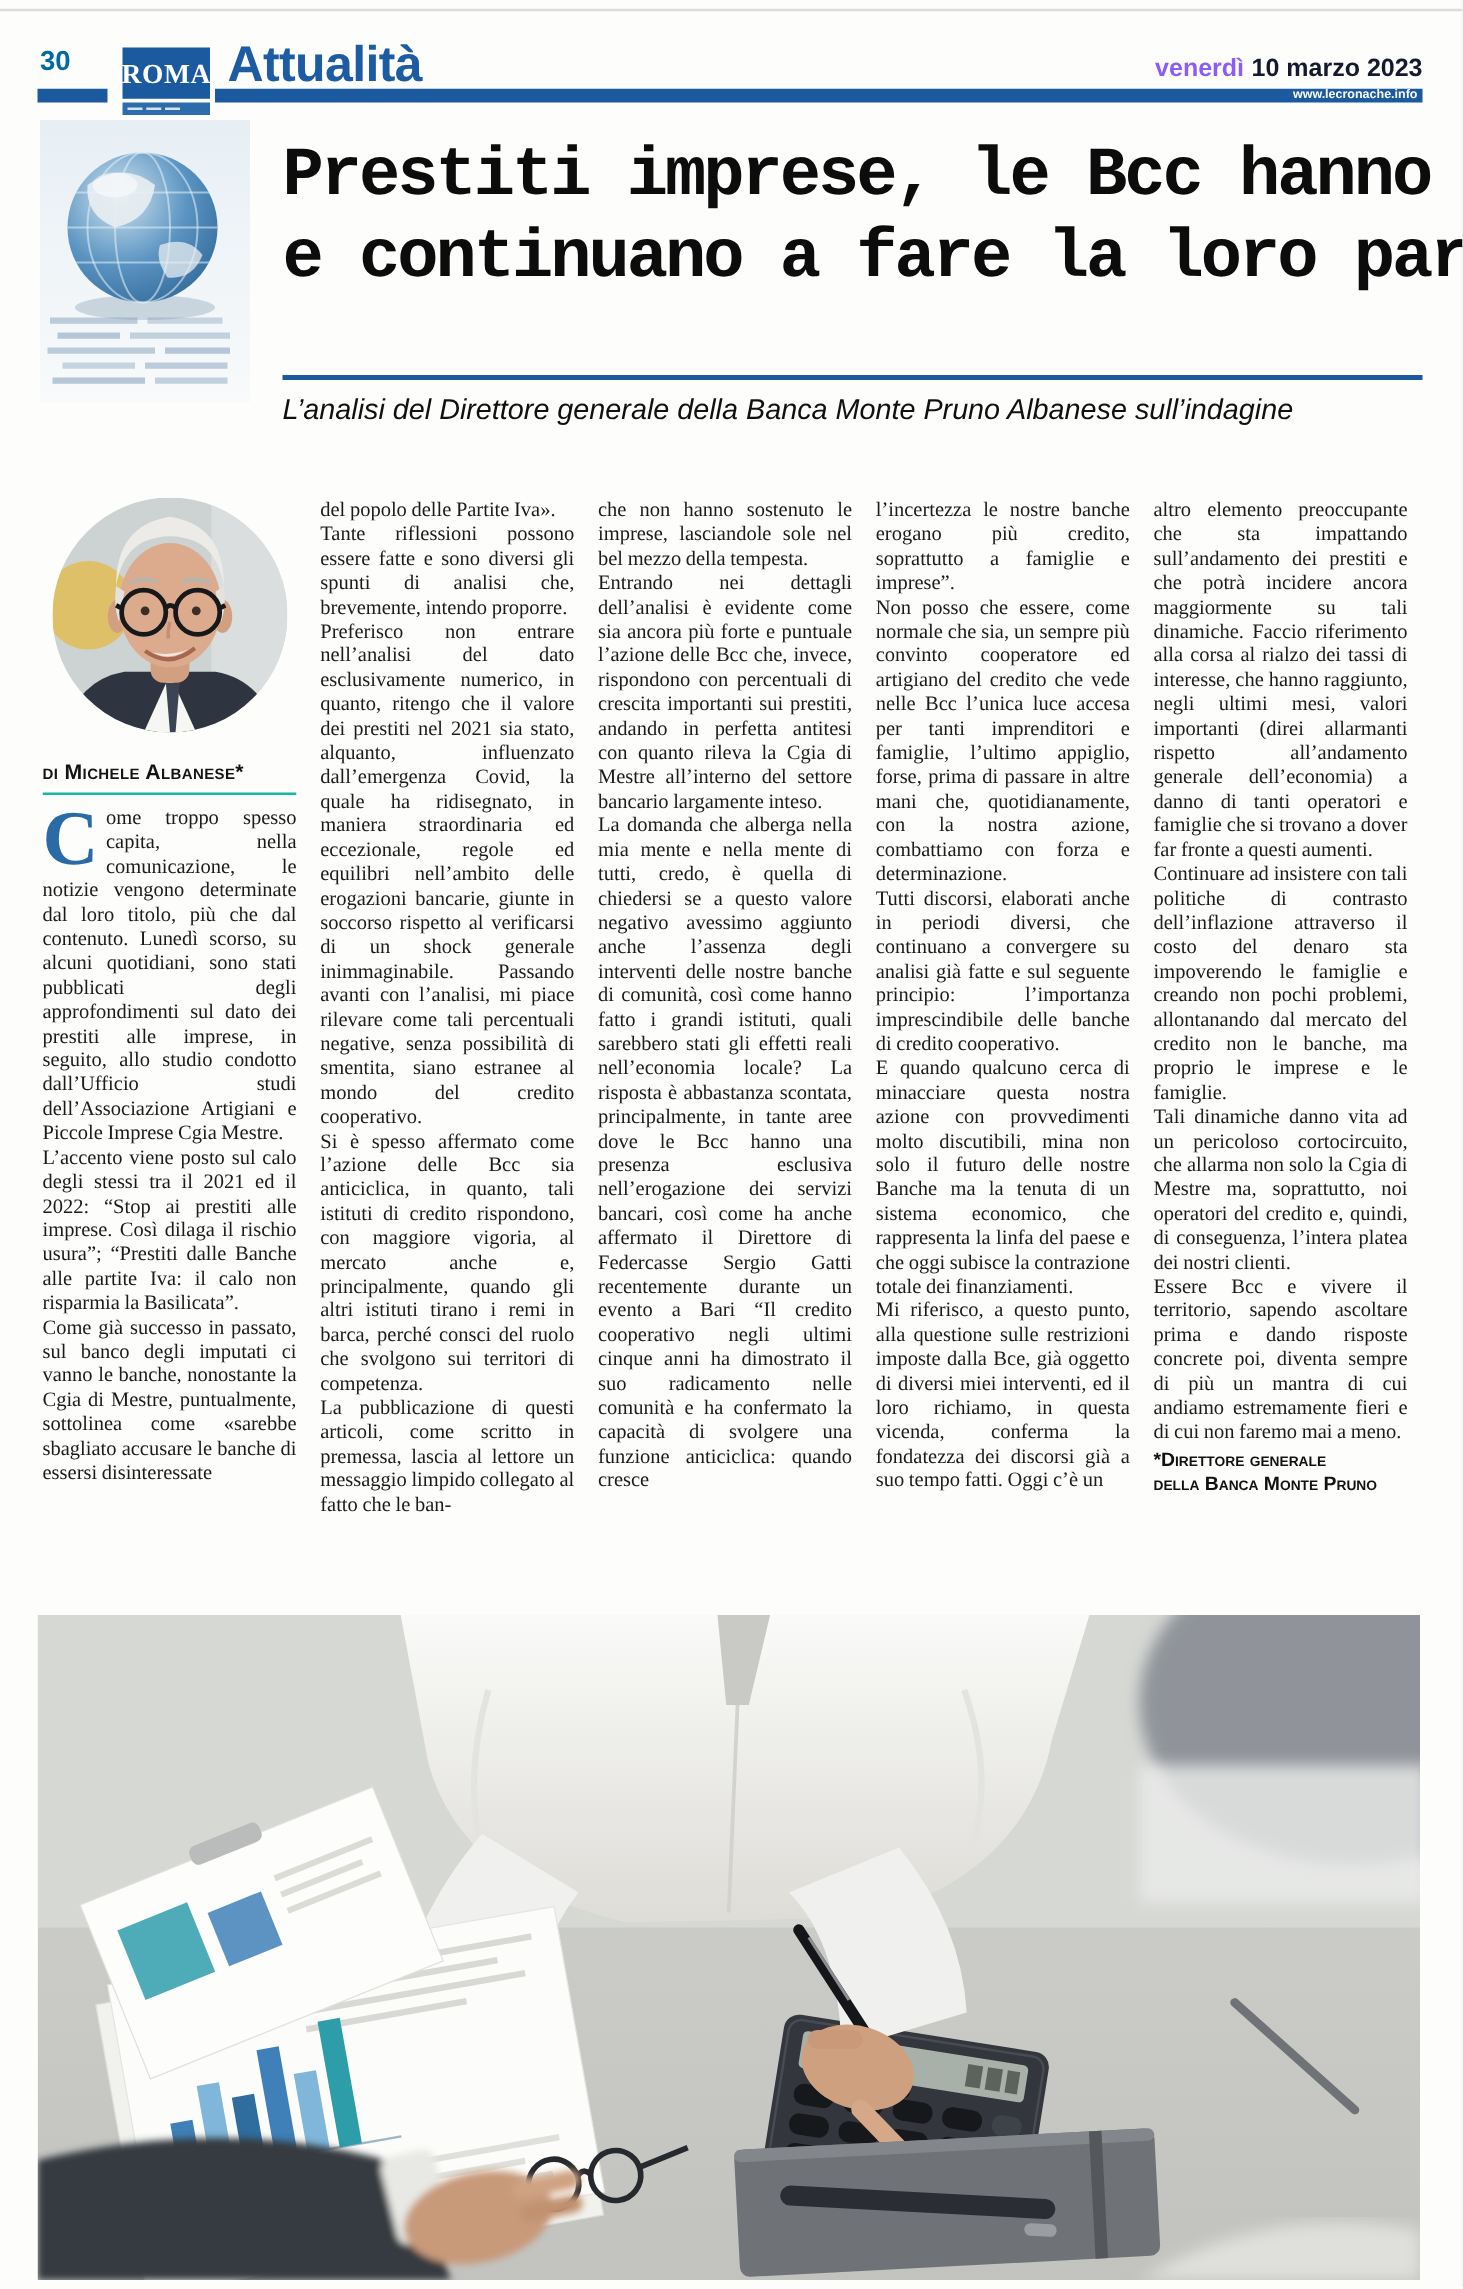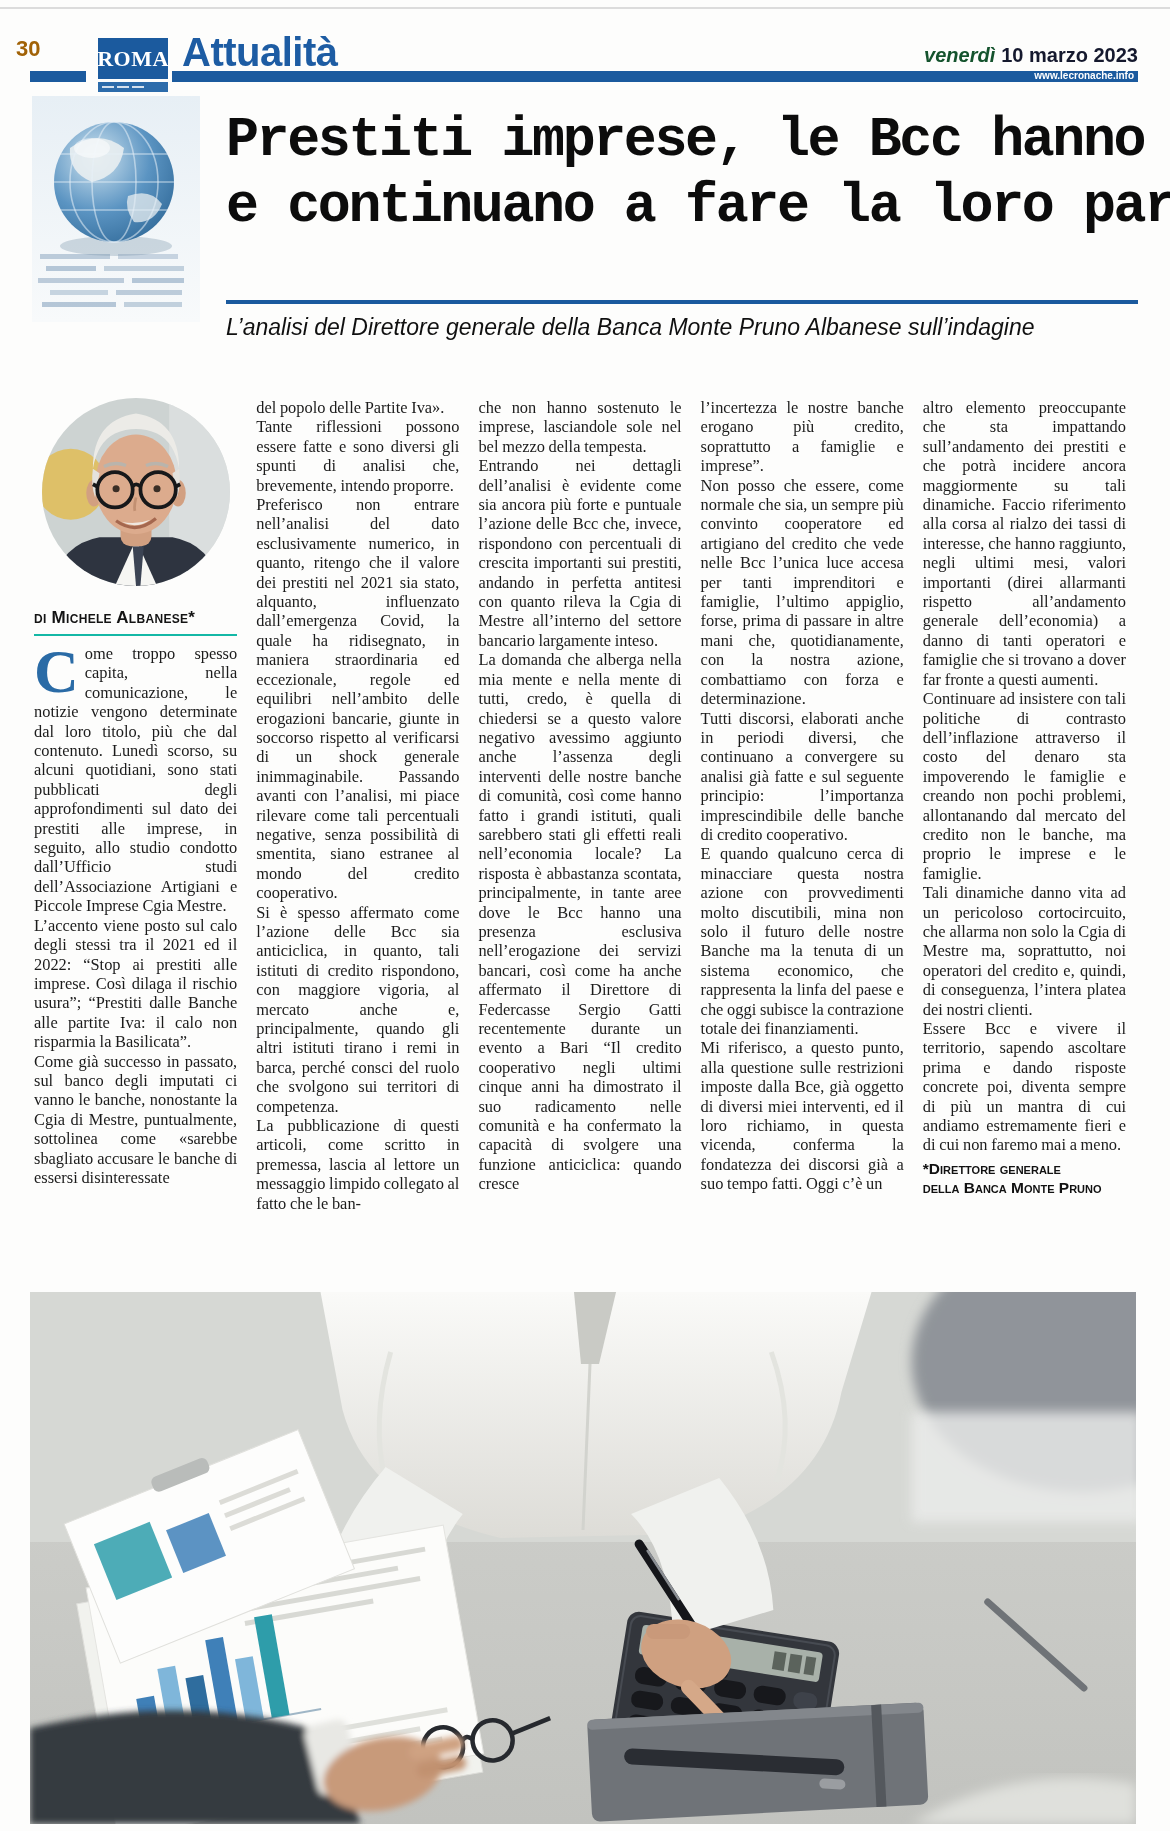--- a/index.html
+++ b/index.html
@@ -1,29 +1,29 @@
 <!DOCTYPE html>
 <html lang="it"><head>
 <meta charset="utf-8">
 <style>
   html,body{margin:0;padding:0;background:#e9e9e9;}
   .page{position:relative;width:1170px;height:1831px;background:#fdfdfc;margin:0 auto;overflow:hidden;
         font-family:"Liberation Serif",serif;}
   
   .scan-line{position:absolute;top:7px;left:0;right:0;height:2px;background:#dcdcdc;}
-  .page-num{position:absolute;left:16px;top:36px;font:bold 22px "Liberation Sans",sans-serif;color:#a16207;}
+  .page-num{position:absolute;left:32px;top:36px;font:bold 22px "Liberation Sans",sans-serif;color:#0369a1;}
   .page-num-block{position:absolute;left:30px;top:71px;width:56px;height:11px;background:#1b5a9e;}
   .logo{position:absolute;left:98px;top:38px;width:70px;height:41px;background:#1b5a9e;
         display:flex;align-items:center;justify-content:center;}
   .logo-text{font:bold 22px "Liberation Serif",serif;color:#fff;letter-spacing:0.5px;}
   .logo-strip{position:absolute;left:98px;top:82px;width:70px;height:10px;background:#2d6cab;display:flex;gap:3px;align-items:center;padding-left:4px;box-sizing:border-box;}
   .logo-strip i{display:block;width:12px;height:2px;background:rgba(255,255,255,.8);}
   .section-title{position:absolute;left:182px;top:30px;font:bold 40px "Liberation Sans",sans-serif;color:#1d5ca3;letter-spacing:-0.5px;}
   .edition-date{position:absolute;right:32px;top:44px;font:bold 20px "Liberation Sans",sans-serif;color:#15192e;}
-  .edition-date .day{color:#14532d;font-style:italic;margin-right:6px;margin-left:36px;}
+  .edition-date .day{color:#8b5cf6;margin-right:6px;margin-left:36px;}
   .header-bar{position:absolute;left:172px;right:32px;top:71px;height:11px;background:#1b5a9e;}
   .header-bar .site-url-in{position:absolute;right:4px;top:-1px;font:bold 10px "Liberation Sans",sans-serif;color:#fff;text-align:center;}
   
   .globe-photo{position:absolute;left:32px;top:96px;width:168px;height:226px;}
   .headline{position:absolute;left:226px;top:108px;width:912px;}
   .hl-line{font-family:Liberation Mono, monospace;font-weight:bold;font-size:55px;line-height:66px;
            letter-spacing:-2.4px;color:#0c0c0c;white-space:nowrap;}
   .headline-rule{position:absolute;left:226px;right:32px;top:300px;height:4px;background:#1b5a9e;}
   .subhead{position:absolute;left:226px;right:32px;top:312px;font:italic 23px/30px "Liberation Sans",sans-serif;color:#101010;}
   

